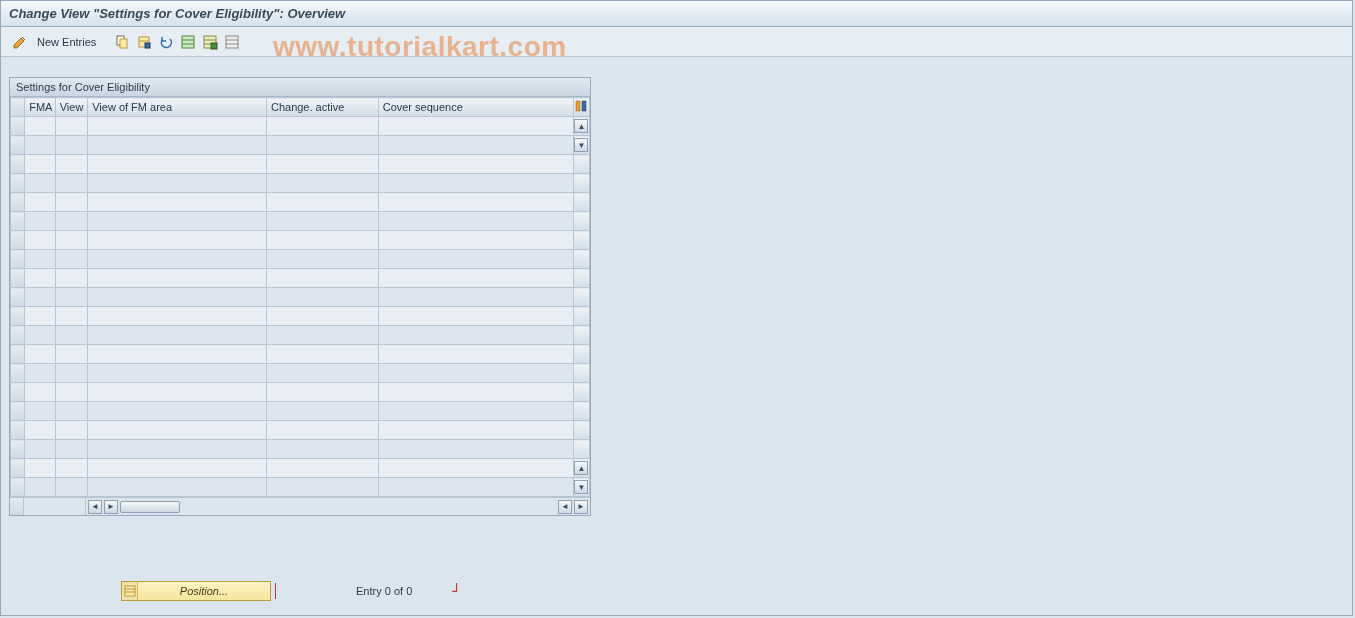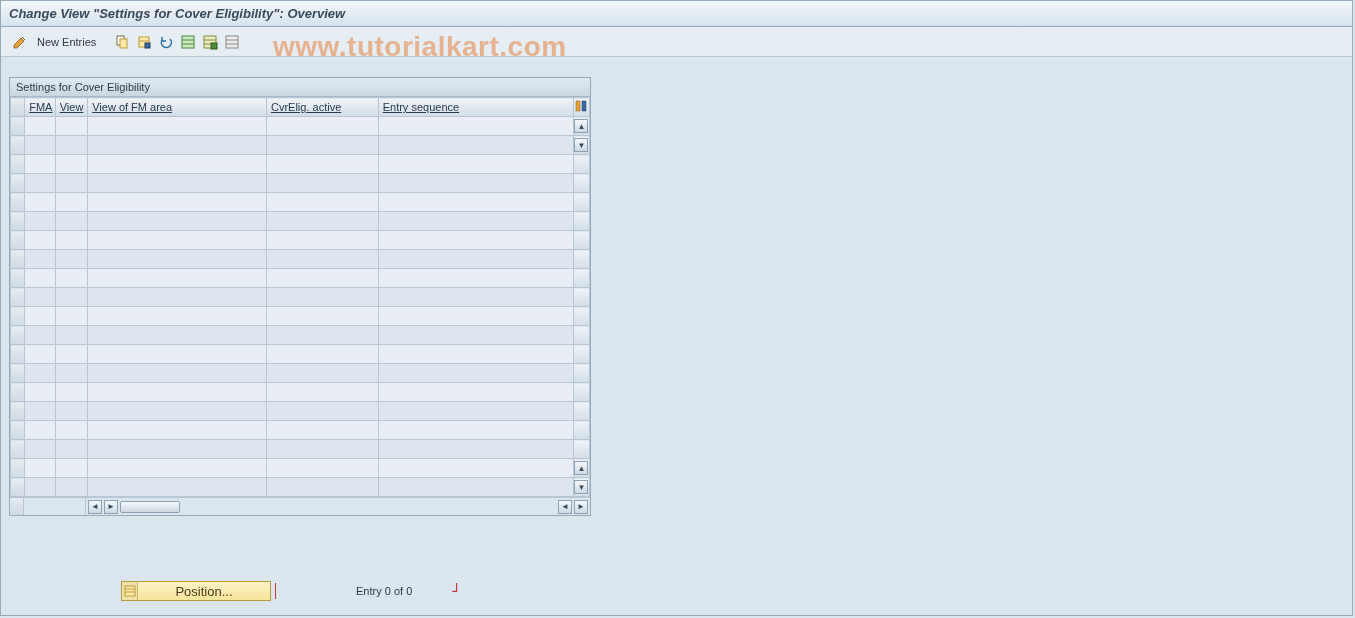--- a/index.html
+++ b/index.html
@@ -70,21 +70,20 @@
     border: 1px solid #b8c6d3;
     height: 19px;
     padding: 0 4px;
     font-weight: normal;
     text-align: left;
     color: #2b3a48;
     overflow: hidden;
   }
   table.grid th {
     background: linear-gradient(#eef3f7,#d3dee8);
-    text-decoration: underline;
   }
   col.sel { width: 14px; }
   col.fma { width: 30px; }
   col.year { width: 32px; }
   col.name { width: 176px; }
   col.cvr { width: 110px; }
   col.cov { width: 192px; }
   col.sb  { width: 16px; }
   
   table.grid td.sel, table.grid th.sel {
@@ -114,23 +113,24 @@
   .footer {
     position: absolute;
     left: 120px; top: 580px;
     display: flex; align-items: center; gap: 80px;
   }
   .position-btn {
     display: flex; align-items: center;
     border: 1px solid #b89b3a;
     background: linear-gradient(#fdf3c7,#f5e59a);
     height: 20px; width: 150px;
-    font-size: 13px; color: #4a3b1a;
+    font-size: 11px; color: #4a3b1a;
     justify-content: center; gap: 0;
     cursor: pointer;
+    font-style: italic;
   }
   .position-btn .ic { width:16px; display:flex; align-items:center; justify-content:center; border-right:1px solid #cbb968; height:100%; background:#efe3a9;}
   .pos-wrap{ display:flex; align-items:center; gap:4px;}
   .cursor-mark{ width:1px; height:16px; background:#c33; }
   .entry-text{ color:#2b3a48;margin-top:17px; }
   .bracket{ color:#cc3333; font-size:14px; font-family:monospace; }
 </style>
 </head>
 <body>
 
@@ -201,22 +201,22 @@
             <col class="cvr">
             <col class="cov">
             <col class="sb">
         </colgroup>
         <thead>
           <tr>
             <th class="sel"></th>
             <th>FMA</th>
             <th>View</th>
             <th>View of FM area</th>
-            <th>CvrElig. active</th>
-            <th>Entry sequence</th>
+            <th>Change. active</th>
+            <th>Cover sequence</th>
             <th class="sb"><span class="config-icon"><svg viewBox="0 0 12 12">
                     <rect x="1" y="1" width="4" height="10" fill="#e6a23c" stroke="#8a5a12" stroke-width="0.5"></rect>
                     <rect x="7" y="1" width="4" height="10" fill="#3a6aa8" stroke="#1e3a5c" stroke-width="0.5"></rect>
                   </svg></span></th>
           </tr>
         </thead>
         <tbody id="grid-body">
             <tr>
               <td class="sel"></td>
               <td></td>

